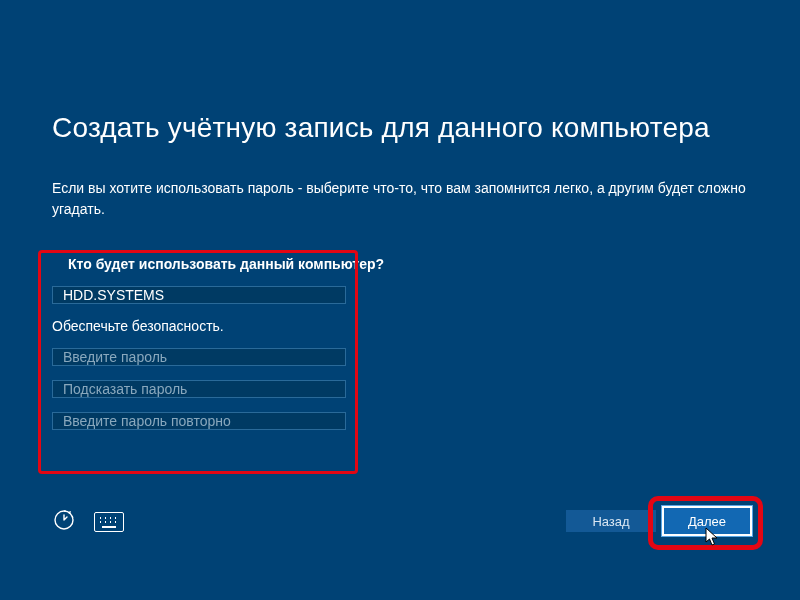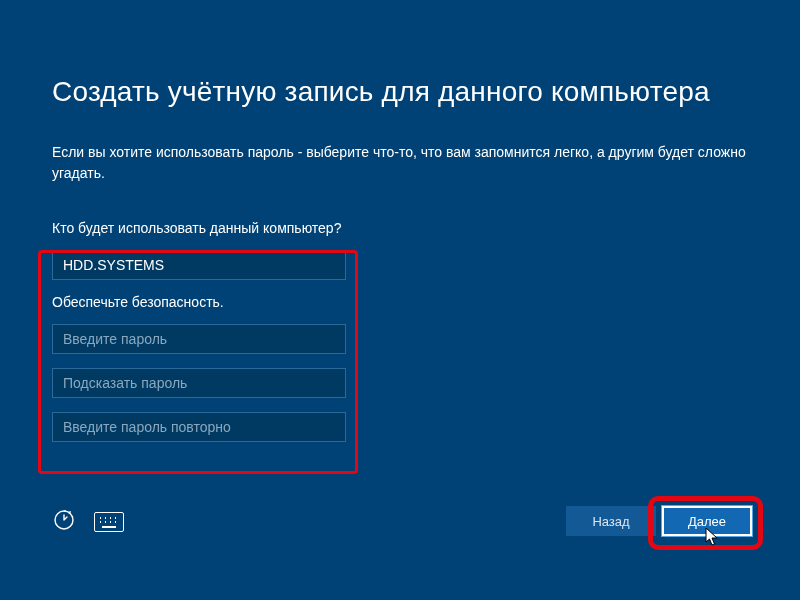--- a/index.html
+++ b/index.html
@@ -6,49 +6,50 @@
     body {
       width: 800px;
       height: 600px;
       background: #004275;
       font-family: "Segoe UI", Tahoma, sans-serif;
       color: #ffffff;
       overflow: hidden;
       position: relative;
     }
     .container {
-      padding: 76px 52px 0 52px;
+      padding: 112px 52px 0 52px;
     }
     .title {
       font-size: 28px;
       font-weight: 300;
       letter-spacing: 0.2px;
       margin-bottom: 34px;
     }
     .subtitle {
       font-size: 14px;
       font-weight: 400;
       line-height: 1.5;
       margin-bottom: 36px;
     }
     .section-label {
       font-size: 14px;
-      font-weight: 400;
+      font-weight: 700;
       margin-bottom: 14px;
+      margin-left: 16px;
     }
     .security-label {
       font-size: 14px;
       font-weight: 400;
       margin-top: 14px;
       margin-bottom: 14px;
     }
     .input {
       display: block;
       width: 294px;
-      height: 30px;
+      height: 18px;
       background: #003a63;
       border: 1px solid #2a6a99;
       color: #ffffff;
       font-size: 14px;
       padding: 0 10px;
       margin-bottom: 14px;
       outline: none;
       font-family: inherit;
     }
     .input::placeholder {
@@ -115,21 +116,21 @@
     .nav-buttons {
       position: absolute;
       right: 48px;
       bottom: 64px;
       display: flex;
       align-items: center;
       gap: 0;
     }
     .btn-back {
       width: 90px;
-      height: 30px;
+      height: 22px;
       background: #135996;
       border: none;
       color: #d9e6f2;
       font-size: 13px;
       font-family: inherit;
       cursor: pointer;
     }
     .btn-next {
       width: 90px;
       height: 30px;

